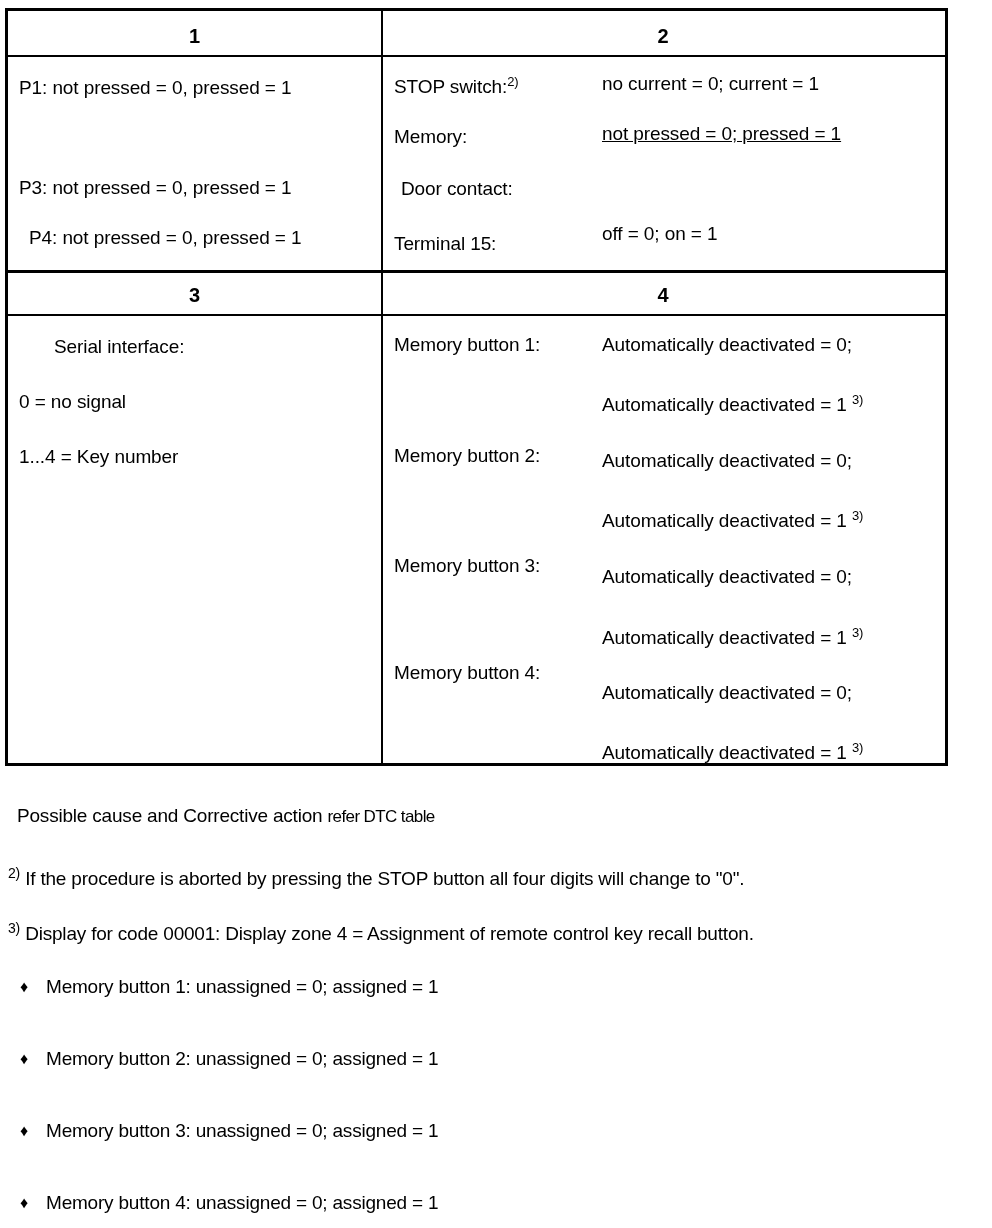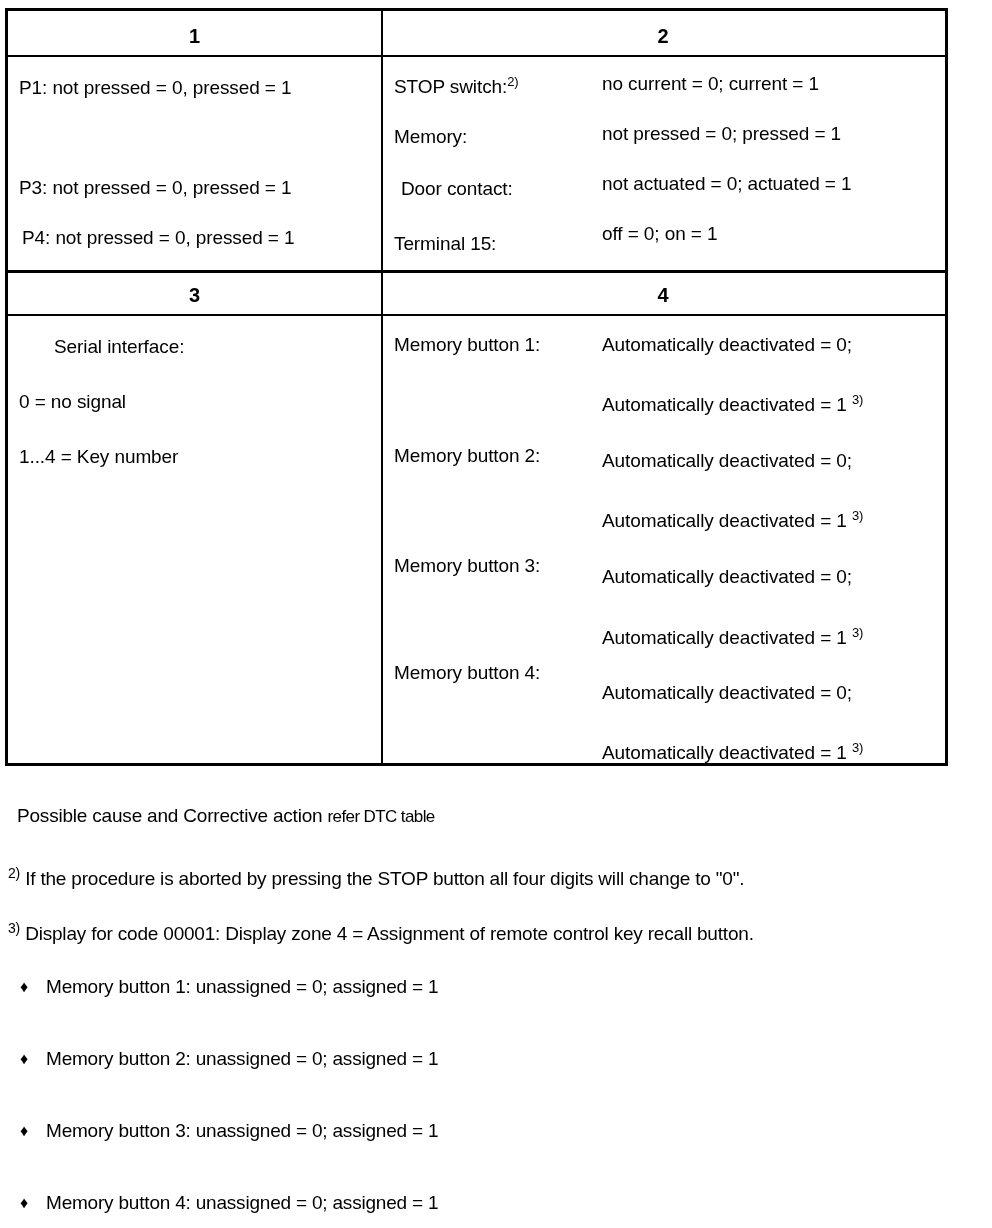--- a/index.html
+++ b/index.html
@@ -122,35 +122,34 @@
   <div class="hrule thin" style="top:303px;"></div>
 
   <div class="zone-head" style="left:0; top:15px; width:373px;">1</div>
   <div class="zone-head" style="left:373px; top:15px; width:564px;">2</div>
   <div class="zone-head" style="left:0; top:274px; width:373px;">3</div>
   <div class="zone-head" style="left:373px; top:274px; width:564px;">4</div>
 
   <div class="cell" style="left:0; top:44px; width:373px; height:237px;">
     <div class="txt" style="left:11px; top:22px;">P1: not pressed = 0, pressed = 1</div>
     <div class="txt" style="left:11px; top:122px;">P3: not pressed = 0, pressed = 1</div>
-    <div class="txt" style="left:14px; top:172px;">P4: not pressed = 0, pressed = 1</div>
+    <div class="txt" style="left:21px; top:172px;">P4: not pressed = 0, pressed = 1</div>
   </div>
 
   <div class="cell" style="left:373px; top:44px; width:564px; height:258px;">
 
     <div class="txt" style="left:13px; top:21px;">
       <span>STOP switch:</span><sup class="fn">2)</sup>
     </div>
     <div class="txt" style="left:13px; top:71px;">Memory:</div>
     <div class="txt" style="left:13px; top:123px;margin-left:7px;">Door contact:</div>
     <div class="txt" style="left:13px; top:178px;">Terminal 15:</div>
 
     <div class="txt" style="left:221px; top:18px;">no current = 0; current = 1</div>
-    <div class="txt" style="left:221px; top:68px;">not pressed = 0; pressed = 1</div>
-    <div class="txt" style="left:221px; top:118px;">not actuated = 0; actuated = 1</div>
+    <div class="txt" style="left:221px; top:68px;text-decoration:underline;">not pressed = 0; pressed = 1</div>
     <div class="txt" style="left:221px; top:168px;">off = 0; on = 1</div>
   </div>
 
   <div class="cell" style="left:0; top:303px; width:373px; height:452px;">
     <div class="txt" style="left:11px; top:22px;margin-left:35px;">Serial interface:</div>
     <div class="txt" style="left:11px; top:77px;">0 = no signal</div>
     <div class="txt" style="left:11px; top:132px;">1...4 = Key number</div>
   </div>
 
   <div class="cell" style="left:373px; top:303px; width:564px; height:509px;">

